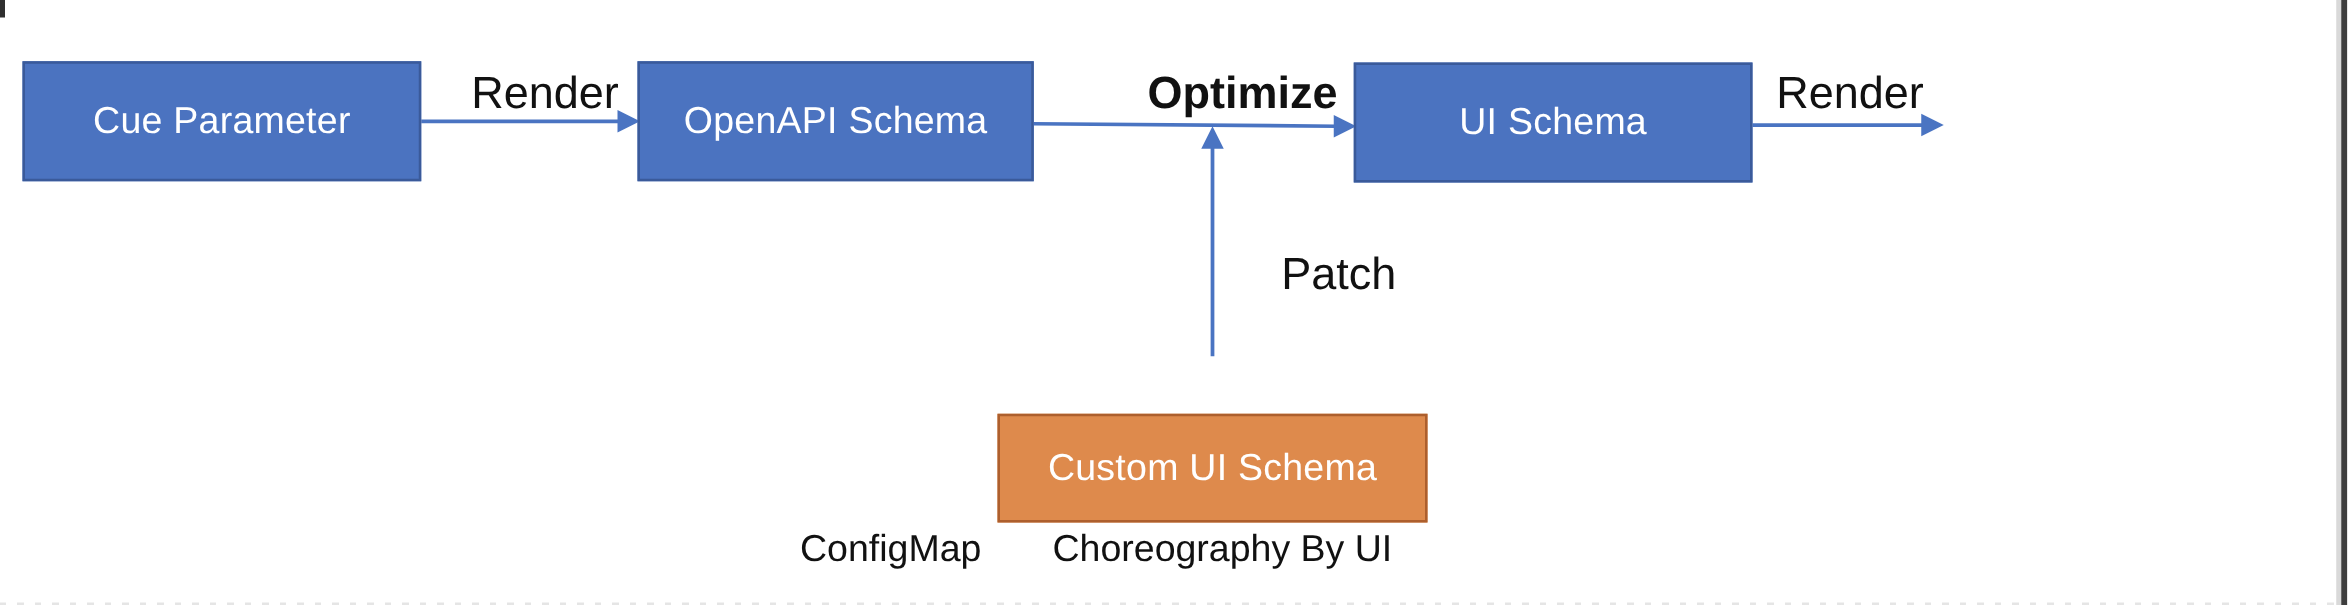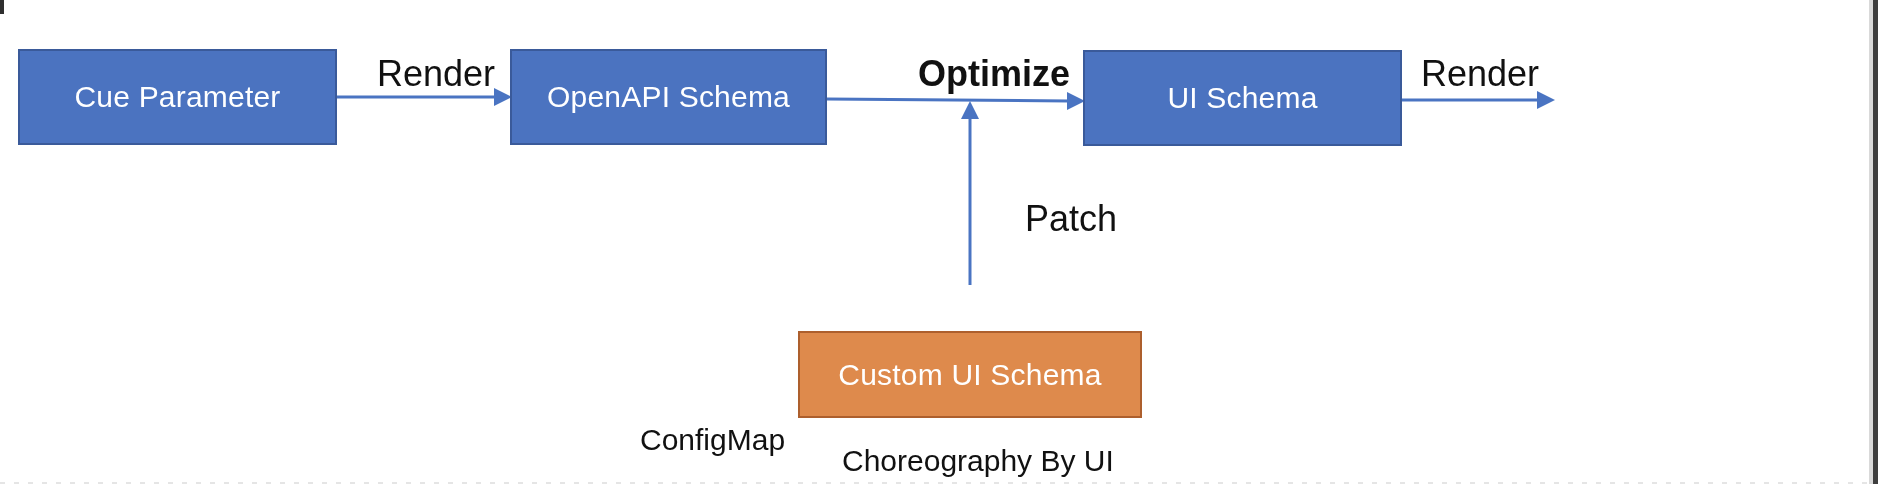--- a/index.html
+++ b/index.html
@@ -46,21 +46,21 @@
   #label-patch    {left:985px; top:198px;width:100px;text-align:right;margin-left:32px;}
 
   .footnote{
     position:absolute;
     color:#111111;
     font-size:30px;
     text-align:left;
     white-space:nowrap;
   }
   #footnote-configmap    {left:640px; top:423px; width:236px;}
-  #footnote-choreography {left:842px; top:444px; width:280px;}
+  #footnote-choreography {left:842px; top:423px; width:280px;}
 
   svg.connectors{position:absolute;left:0;top:0;}
   .connectors line{stroke:var(--arrow-color,#4a74c2);stroke-width:3;}
   .connectors polygon{fill:var(--arrow-color,#4a74c2);}
 
   .screen-edge-light{position:absolute;right:5px;top:0;width:4px;height:484px;background:#d9d9d9;}
   .screen-edge-dark{position:absolute;right:0;top:0;width:5px;height:484px;background:#3e3e3e;}
   .corner-speck{position:absolute;left:0;top:0;width:4px;height:14px;background:#2f2f2f;}
   .bottom-dashes{
     position:absolute;left:0;bottom:0;width:1878px;height:2px;

